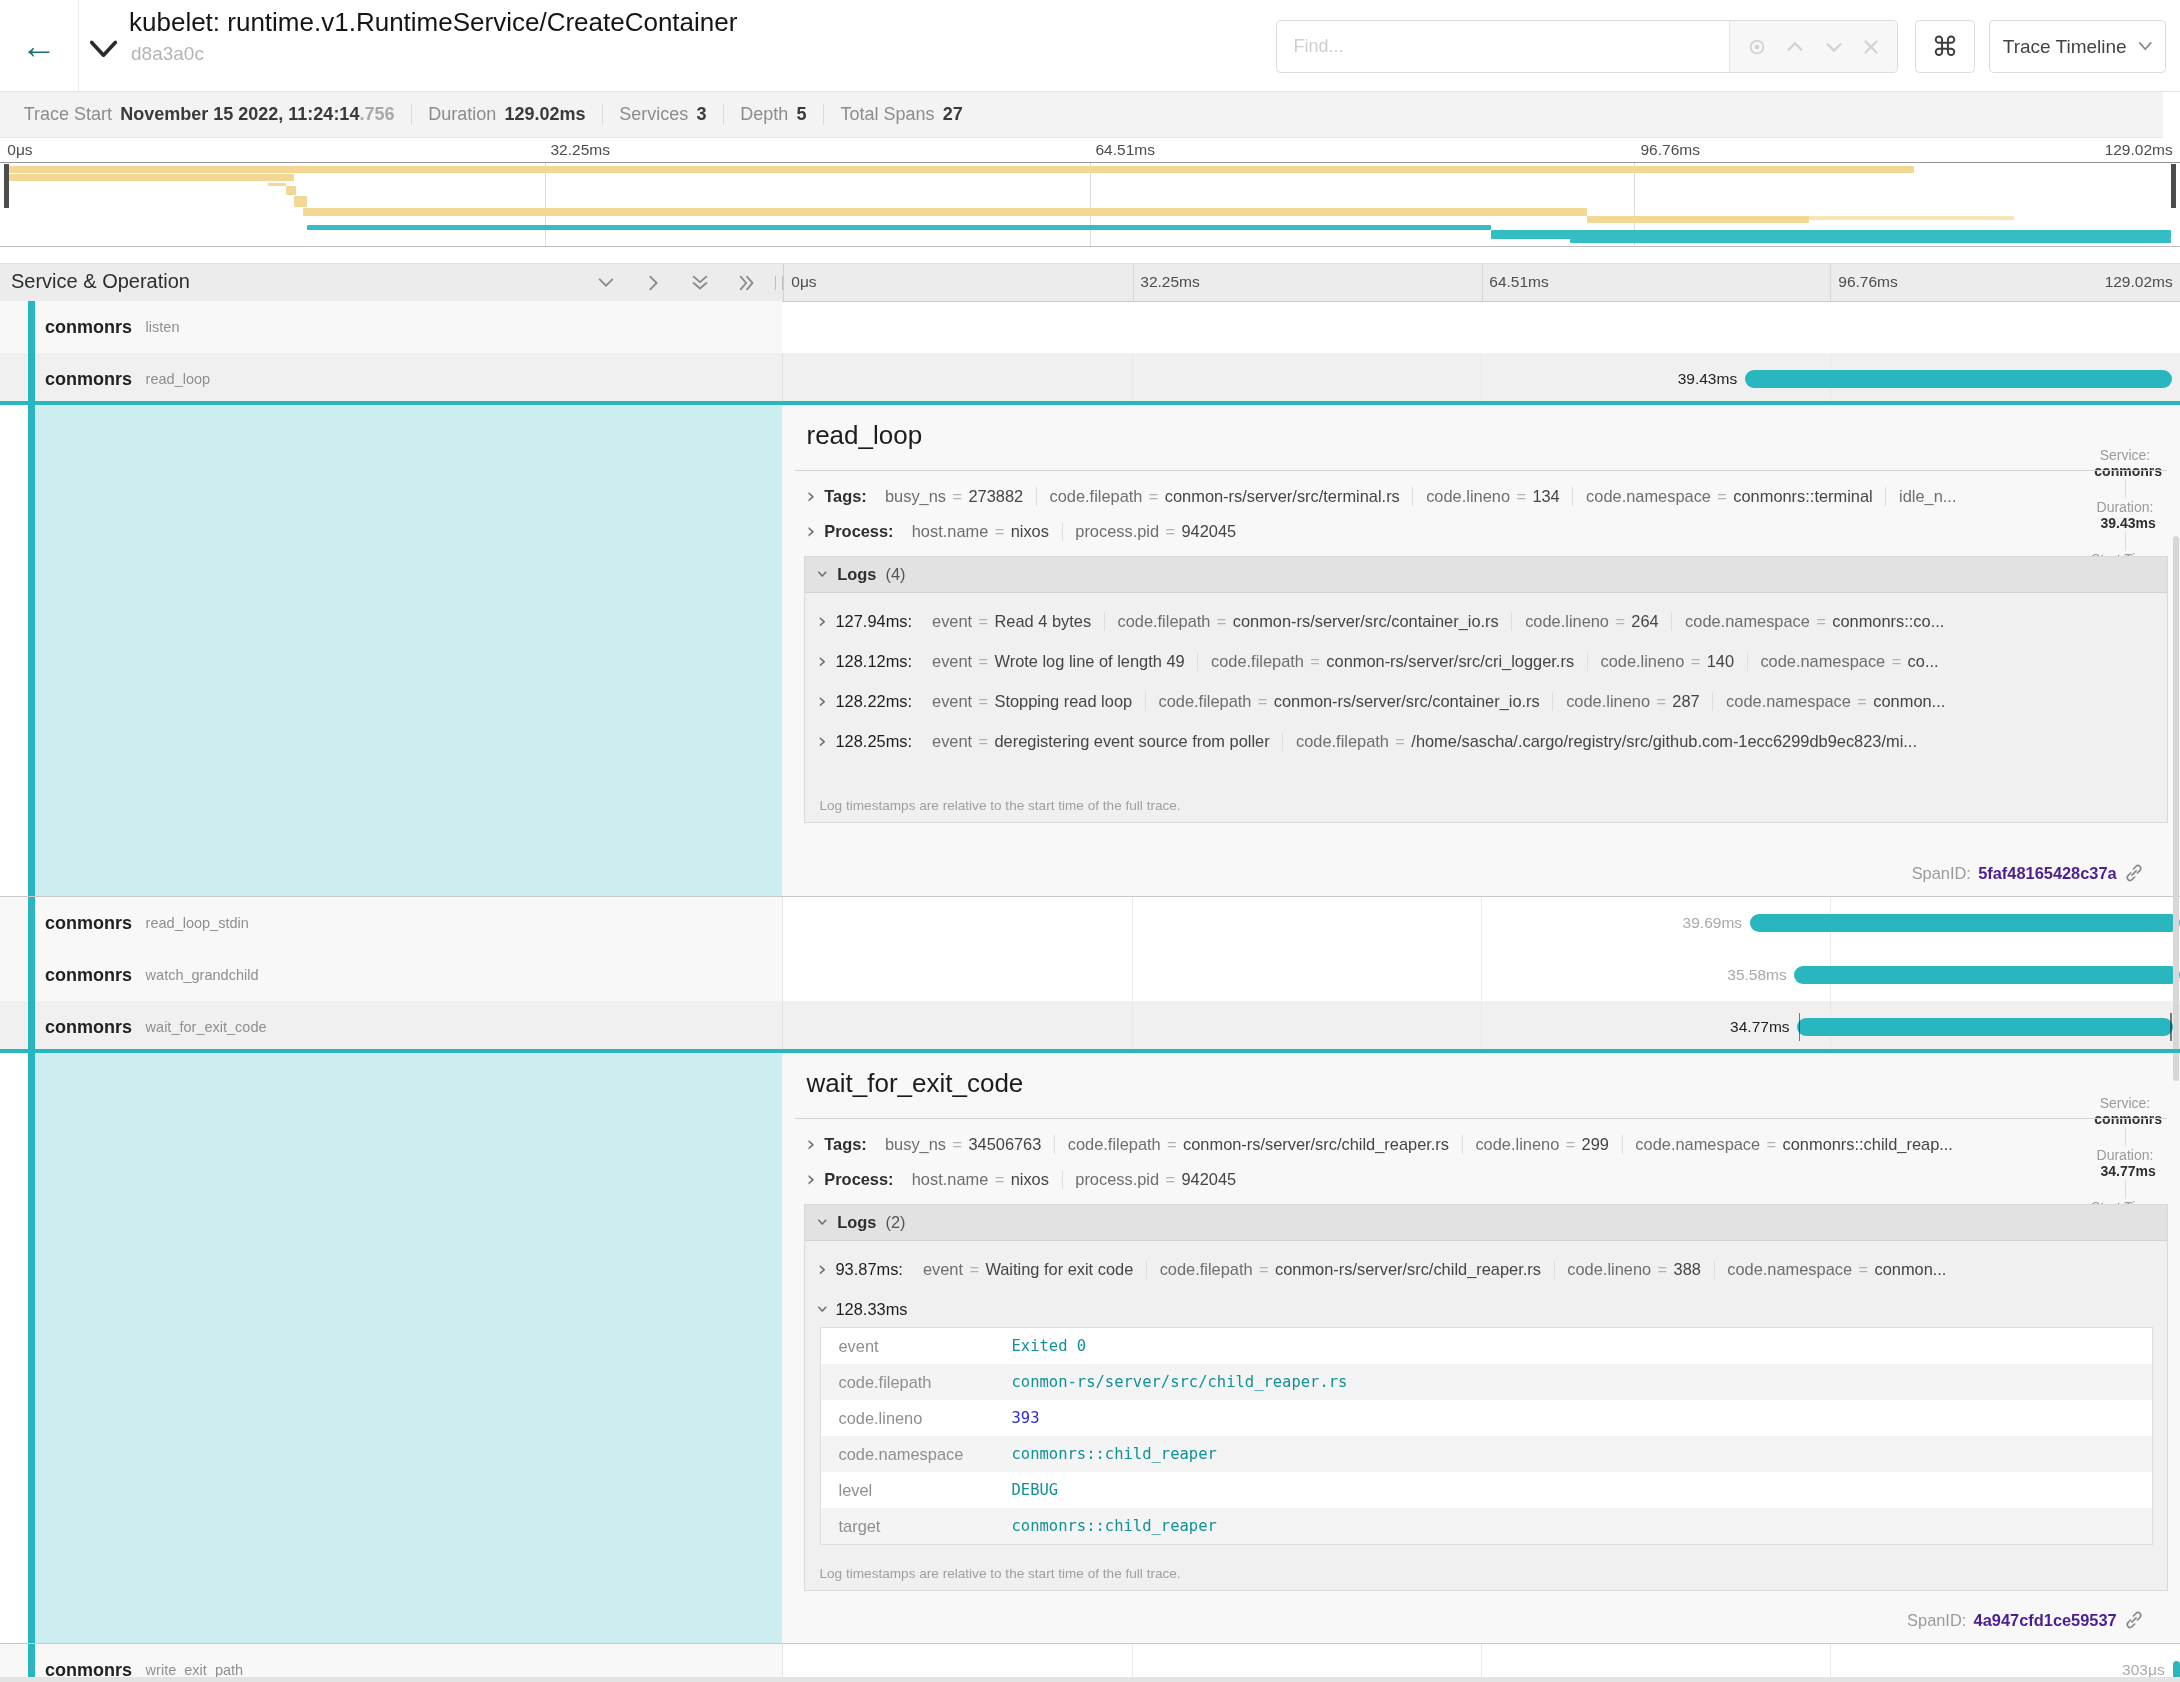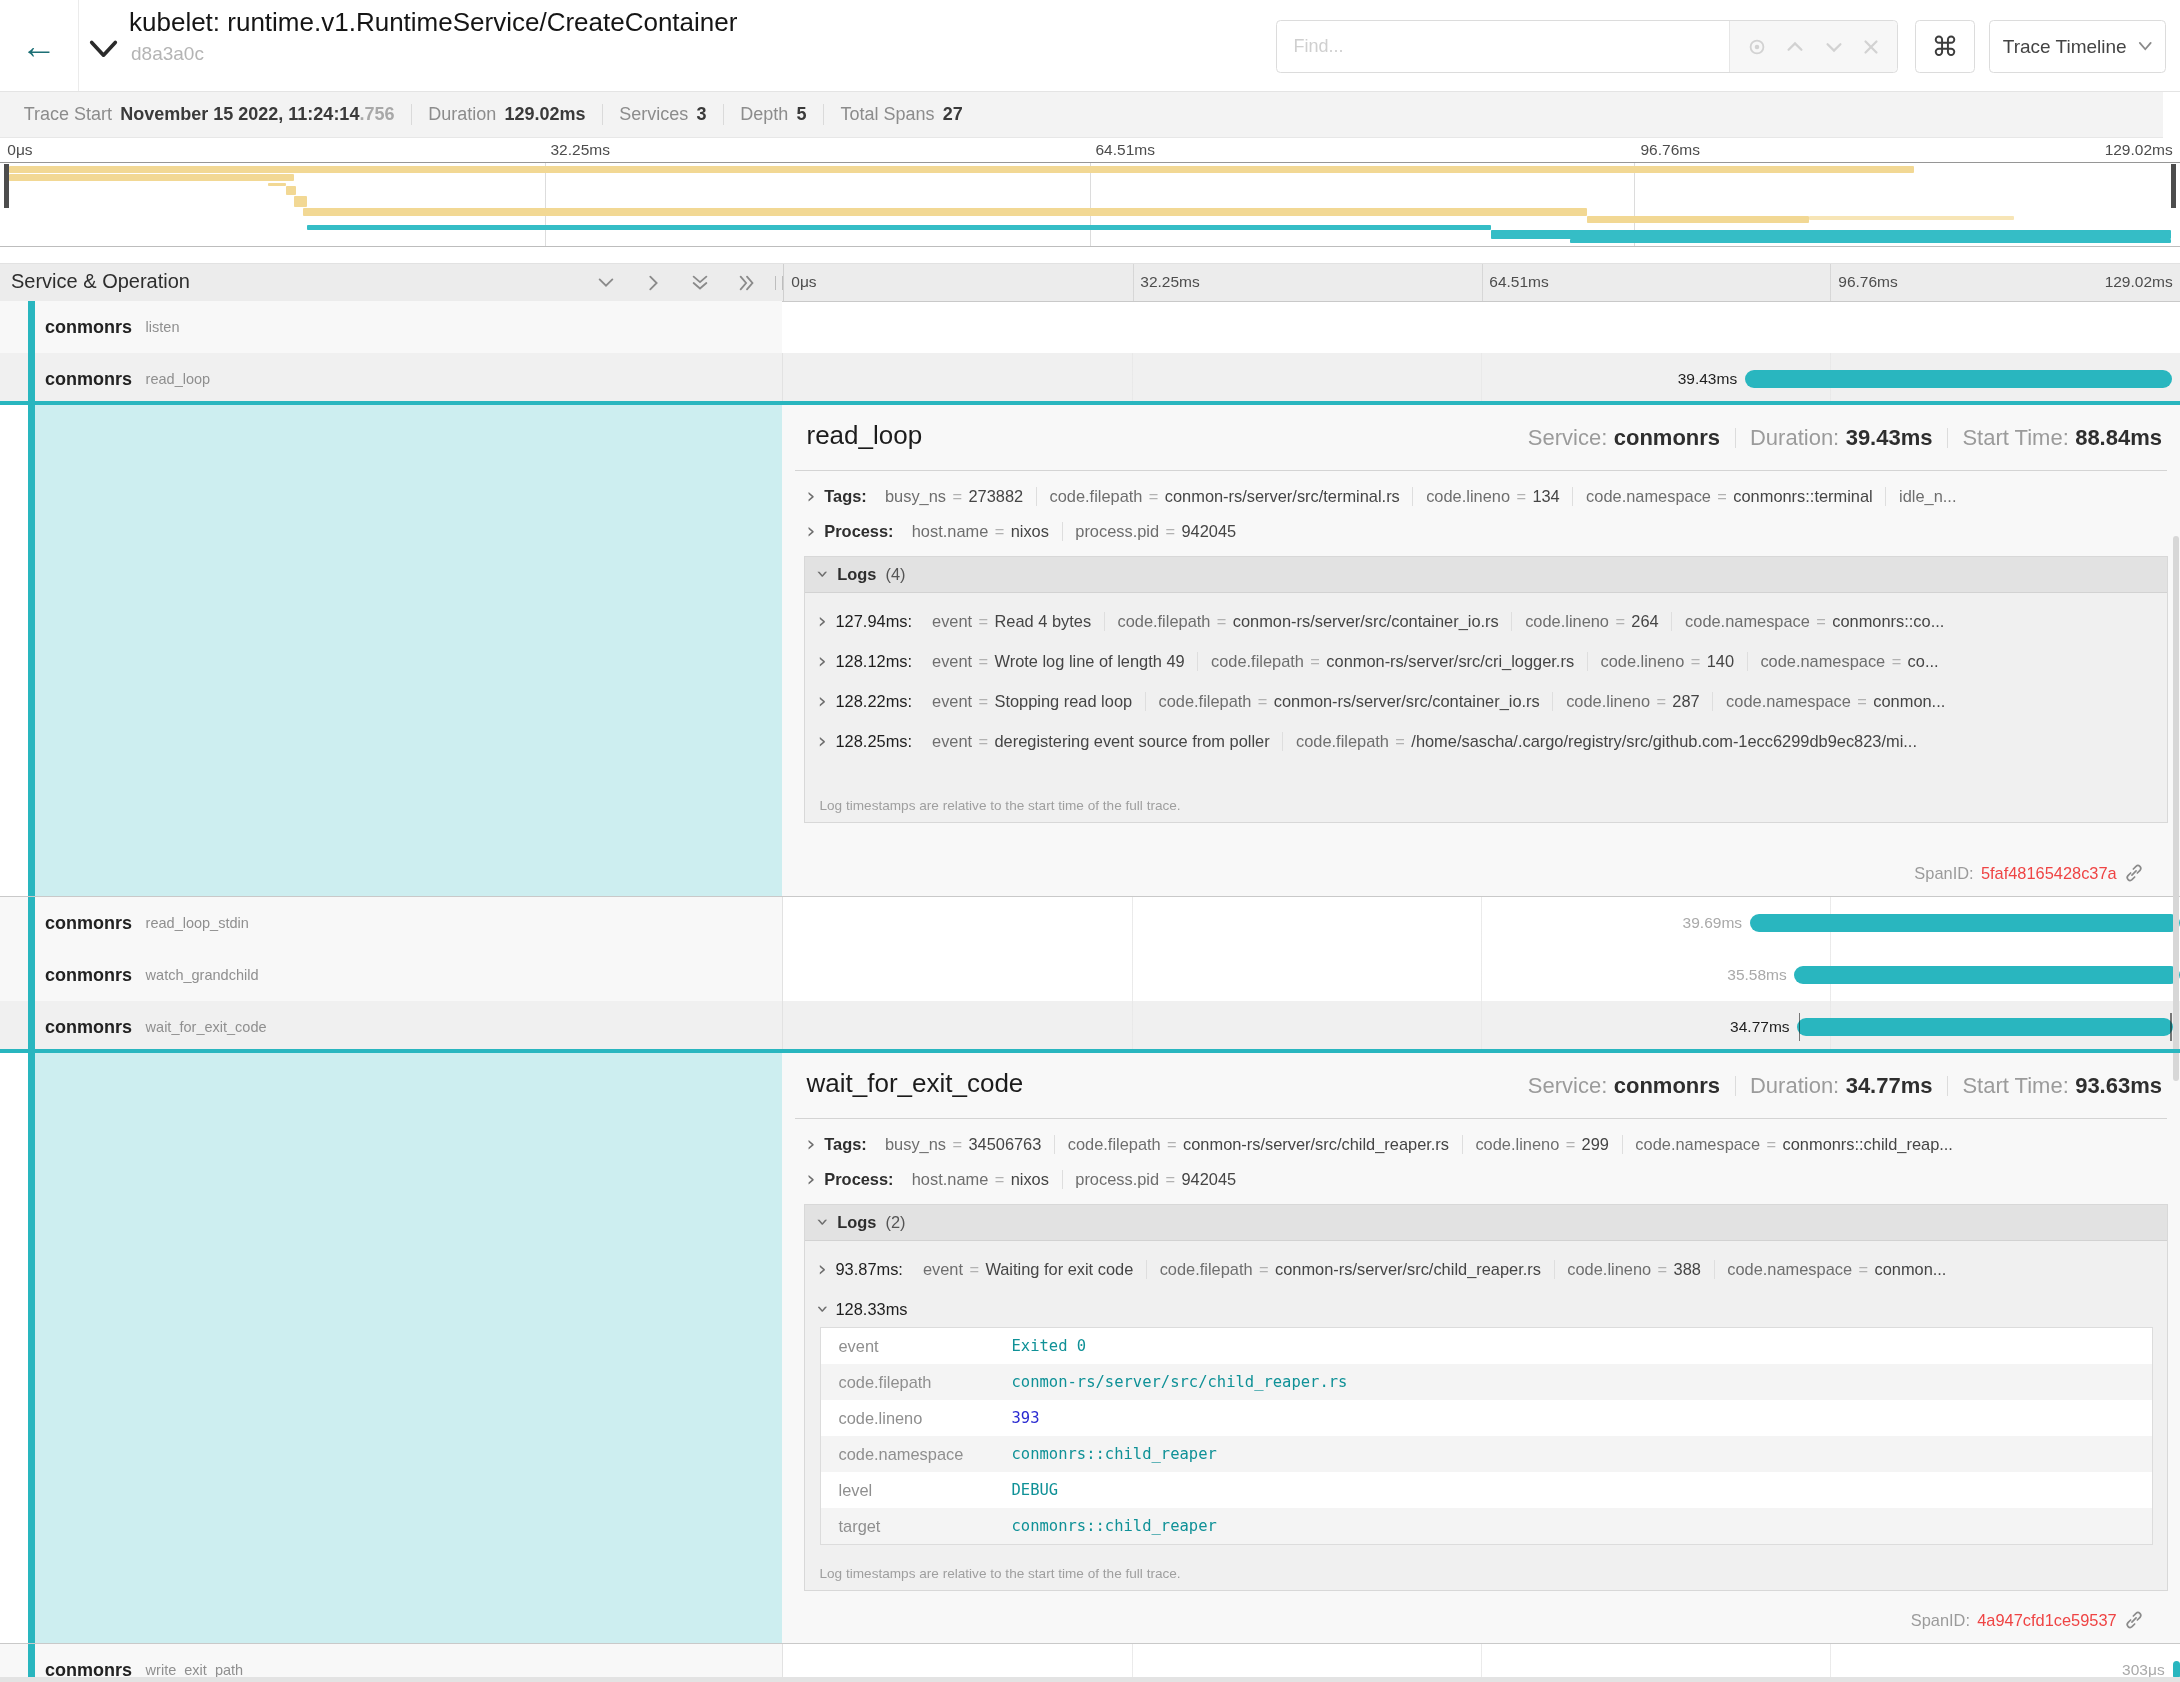--- a/index.html
+++ b/index.html
@@ -67,21 +67,21 @@
   .dur-label.emph{color:#1e1e1e;}
   .mark{position:absolute;top:11.8px;height:28px;width:1.8px;background:rgba(20,20,20,0.55);}
   
   .detail-row{position:relative;border-bottom:0.9px solid #c9c9c9;box-sizing:border-box;}
   .d1{height:492px;} .d2{height:591px;}
   .detail-left{position:absolute;left:0;top:0;bottom:0;width:782px;background:#fff;}
   .d-accent{position:absolute;left:28px;top:0;bottom:0;width:7.3px;background:#29b6bf;}
   .d-tint{position:absolute;left:35px;right:0;top:0;bottom:0;background:#cdeef0;}
   .detail-panel{position:absolute;left:782px;right:0;top:0;bottom:0;background:#f8f8f8;}
   .d-title{position:absolute;left:24.5px;top:14.5px;font-size:26px;color:#1c1c1c;}
-  .d-meta{position:absolute;right:18px;top:20px;display:flex;align-items:center;font-size:22px;color:#9b9b9b;white-space:nowrap;}
+  .d-meta{position:absolute;right:18px;top:42px;display:flex;align-items:center;font-size:14px;color:#9b9b9b;white-space:nowrap;flex-direction:column;}
   .d-meta b{color:#2e2e2e;margin-left:6.4px;}
   .meta-sep{width:0.9px;height:20px;background:#dcdcdc;margin:0 14.5px;}
   .d-hr{position:absolute;left:12.7px;right:12.7px;top:65px;height:0;border-top:1.8px solid #d4d4d4;}
   .kv-row{position:absolute;left:24.5px;right:12.7px;height:27px;display:flex;align-items:center;
     font-size:16.4px;white-space:nowrap;overflow:hidden;cursor:pointer;}
   .kv-row .sec-label{font-weight:bold;color:#2e2e2e;margin:0 5.5px 0 9px;}
   .chev{font-size:22px;line-height:16.4px;color:#6e6e6e;font-family:"DejaVu Sans",sans-serif;}
   .chev.down{display:inline-block;transform:rotate(90deg);}
   .kv-chip{padding:0 12.7px;border-right:0.9px solid #dedede;white-space:nowrap;}
   .kv-chip:last-child{border-right:none;}
@@ -96,21 +96,21 @@
     font-size:16.4px;white-space:nowrap;overflow:hidden;cursor:pointer;}
   .log-ts{font-weight:normal;color:#1f1f1f;margin:0 7.3px 0 9px;}
   .logs-footer{position:absolute;left:14.5px;bottom:9px;font-size:13.6px;color:#9f9f9f;}
   .kv-table{position:absolute;left:14.5px;right:14.5px;background:#fff;border:0.9px solid #dcdcdc;}
   .kv-table .trow{height:36px;display:flex;align-items:center;font-size:16.4px;}
   .kv-table .trow:nth-child(even){background:#f4f4f4;}
   .tkey{width:173px;padding-left:18px;color:#8f8f8f;flex:none;}
   .tval{font-family:"DejaVu Sans Mono",monospace;font-size:15.5px;color:#0f9197;}
   .tval.num{color:#2b2bd1;}
   .spanid{position:absolute;right:36px;bottom:12.7px;display:flex;align-items:center;gap:7.3px;font-size:16.4px;color:#9b9b9b;}
-  .spanid b{color:#ef4444;font-weight:normal;}
+  .spanid b{color:#4c1d95;font-weight:bold;}
   .link-icon{cursor:pointer;display:flex;}
   .bottom-strip{position:absolute;left:0;right:0;bottom:0;height:5.5px;background:#e3e3e3;}
   .scroll-thumb{position:absolute;right:0.9px;top:536px;width:6.4px;height:545px;background:#d7d7d7;border-radius:3.6px;}
   svg{display:block;}
 </style>
 </head>
 <body>
 
 <div class="hdr">
   <div class="back-btn">

